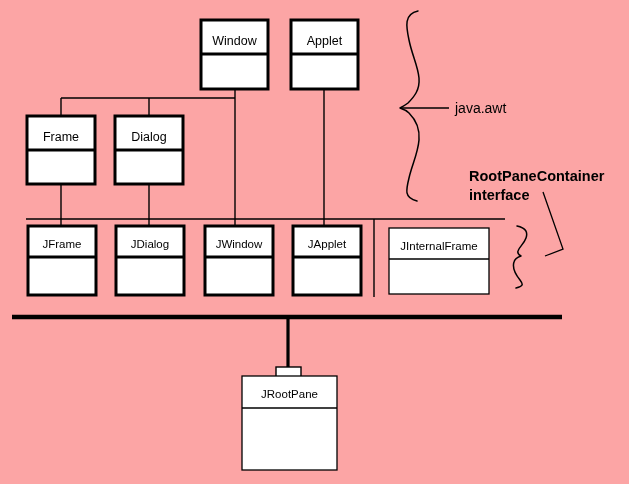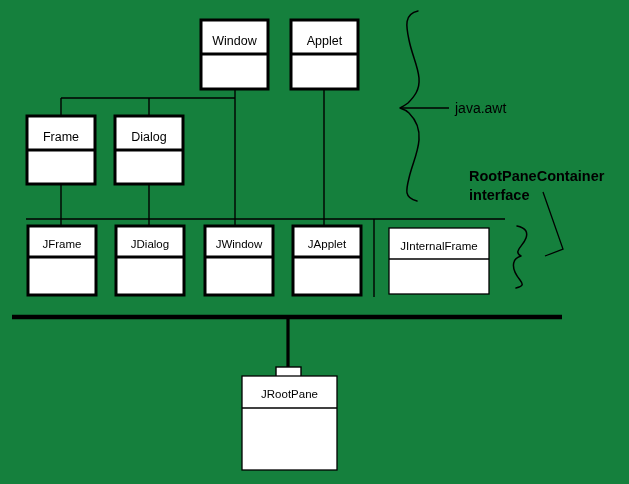--- a/index.html
+++ b/index.html
@@ -7,21 +7,21 @@
     padding: 0;
     background: #ffffff;
   }
   body {
     font-family: "Liberation Sans", sans-serif;
   }
   #diagram-root {
     position: relative;
     width: 629px;
     height: 484px;
-    background: #15803d;
+    background: #fca5a5;
     overflow: hidden;
   }
   #diagram-svg {
     position: absolute;
     left: 0;
     top: 0;
     width: 629px;
     height: 484px;
   }
   .cls-title {

